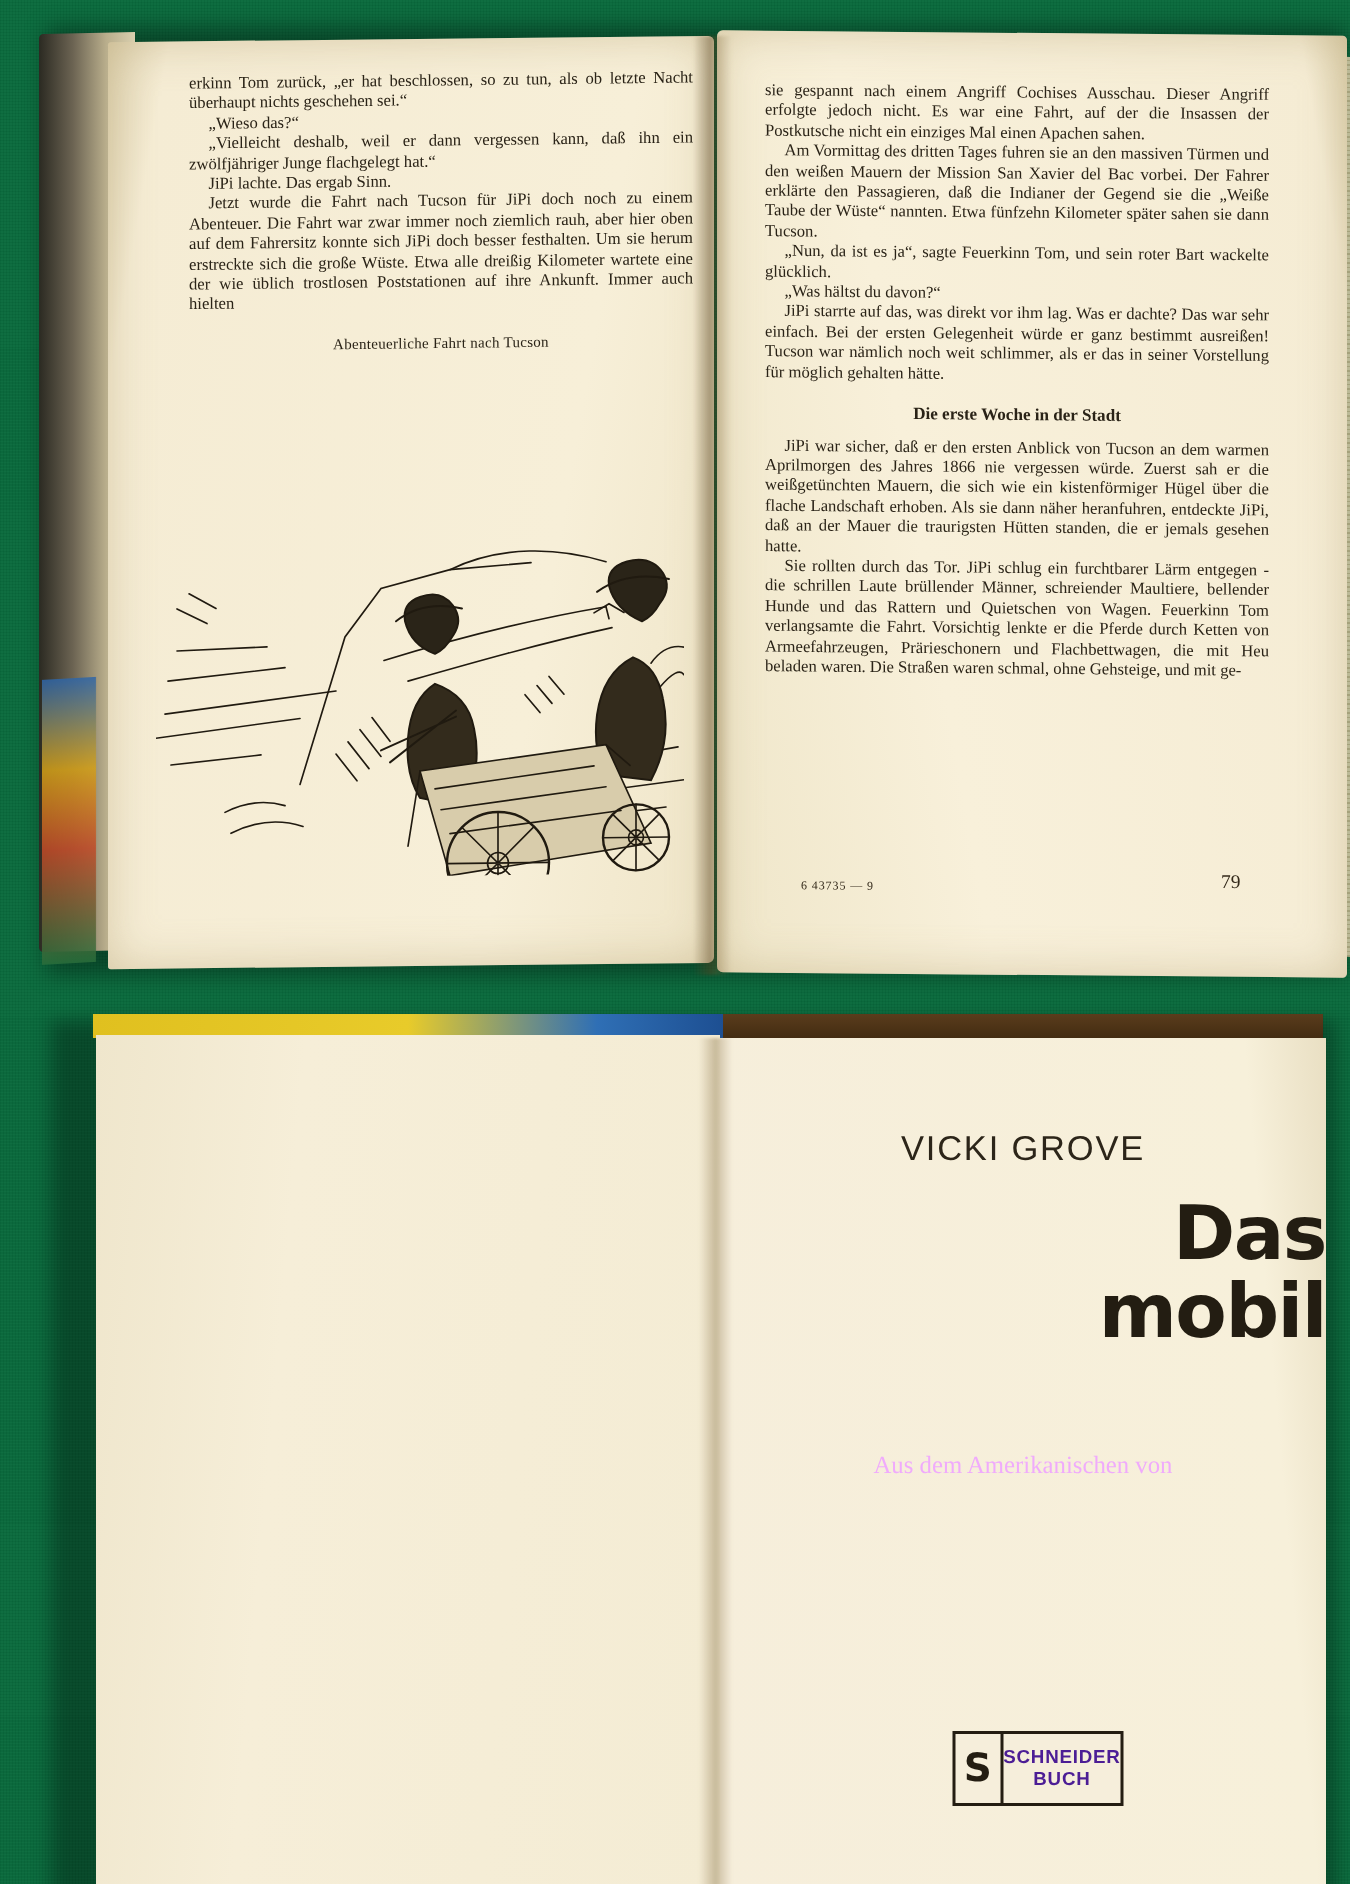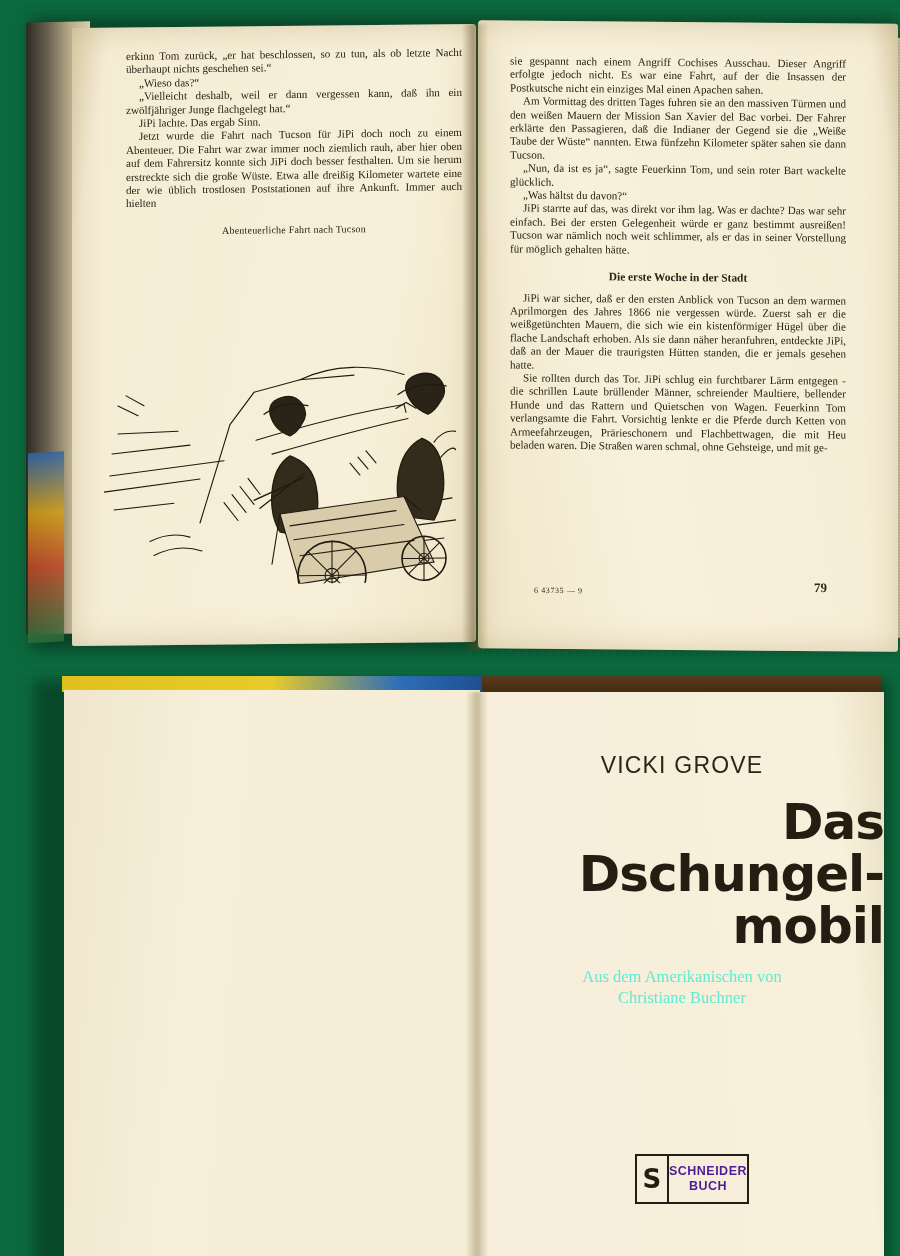--- a/index.html
+++ b/index.html
@@ -126,21 +126,21 @@
     font-weight: bold;
     font-size: 11.4px;
     margin: 14px 0 8px 0;
   }
   .folio {
     position: absolute;
     font-size: 10px;
     color: #33291a;
   }
   #folio-sign { left: 484px; top: 578px; font-size: 8px; letter-spacing: .6px; transform: skewY(.5deg); margin-left: 24px; }
-  #folio-num { left: 788px; top: 572px; font-size: 13px; transform: skewY(.5deg); font-weight: bold; }
+  #folio-num { left: 788px; top: 572px; font-size: 13px; transform: skewY(.5deg); }
 
   
   #illus {
     position: absolute;
     left: 78px; top: 256px;
     width: 352px; height: 320px;
     transform: skewY(-0.7deg);
   }
 
   
@@ -205,21 +205,21 @@
     letter-spacing: -1px;
   }
   #title .l { display: block; }
   #translator {
     position: absolute;
     left: 446px; top: 290px;
     width: 404px;
     text-align: center;
     font-size: 16.5px;
     line-height: 21px;
-    color: #5eead4;
+    color: #f0abfc;
   }
   #publisher {
     position: absolute;
     left: 601px; top: 478px;
     width: 110px; height: 46px;
     border: 2px solid #241d12;
     display: flex;
     align-items: center;
     background: #f6eedb;
   }
@@ -340,27 +340,25 @@
   <div id="bb-topstrip"></div>
   <div id="bb-darkstrip"></div>
   <div id="bb-page-left"></div>
   <div id="bb-page-right"></div>
   <div id="bb-gutter"></div>
 
   <div id="author">VICKI GROVE</div>
 
   <div id="title">
     <span class="l">Das</span>
-    <span class="l">Dschungel-</span>
     <span class="l">mobil</span>
   </div>
 
   <div id="translator">
     <div>Aus dem Amerikanischen von</div>
-    <div>Christiane Buchner</div>
   </div>
 
   <div id="publisher">
     <div id="pub-mark">S</div>
     <div id="pub-text">
       <span>SCHNEIDER</span>
       <span>BUCH</span>
     </div>
   </div>
 </div>

